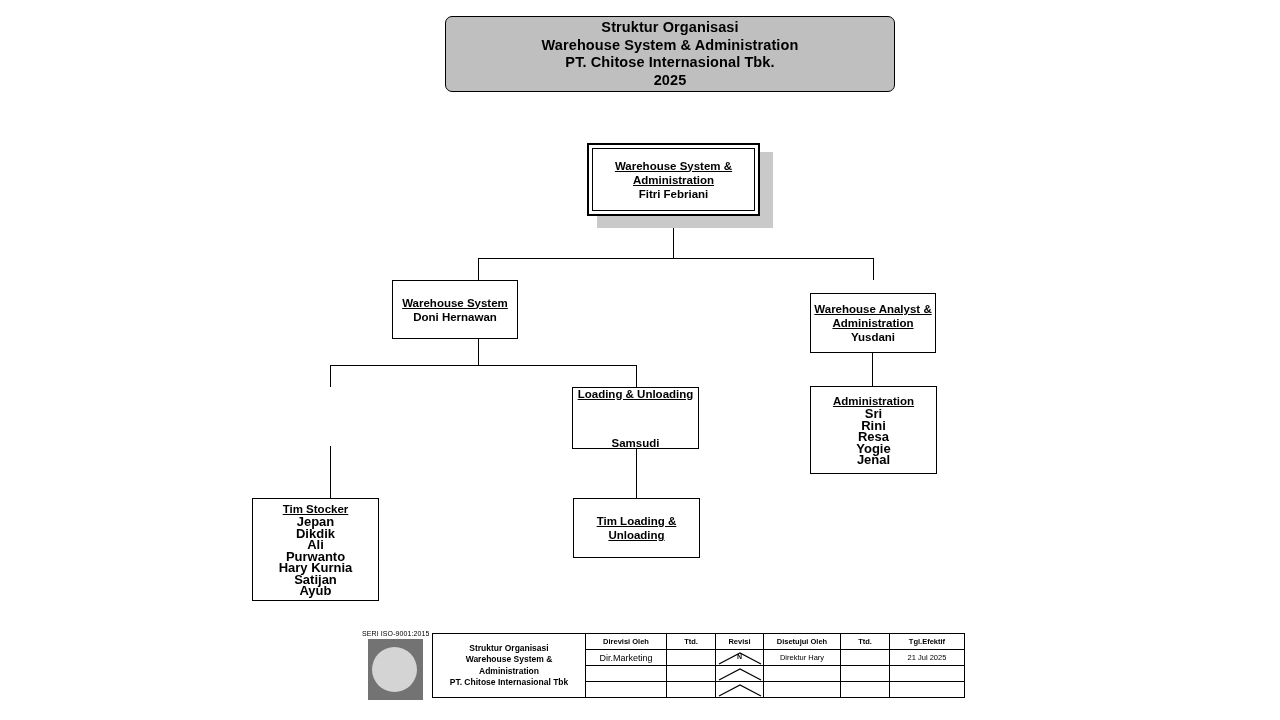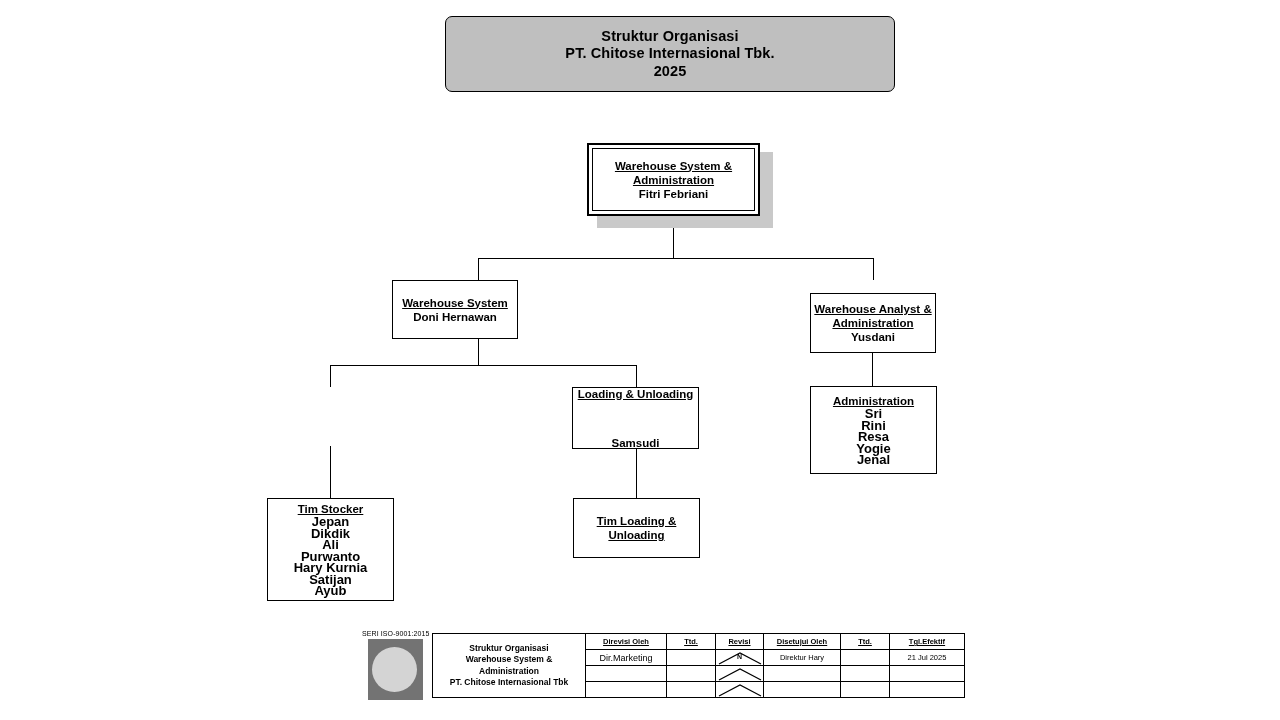--- a/index.html
+++ b/index.html
@@ -161,21 +161,20 @@
   .footer-table td.title-cell {
     width: 146px;
     font-size: 8.5px;
     font-weight: bold;
     line-height: 11.5px;
     padding: 2px 3px;
   }
   .footer-table td.head {
     font-weight: bold;
     font-size: 7.5px;
-    text-decoration: underline;
   }
   .c-rev    { width: 80px; }
   .c-ttd    { width: 48px; }
   .c-revisi { width: 47px; }
   .c-app    { width: 76px; }
   .c-ttd2   { width: 48px; }
   .c-date   { width: 74px; }
 
   .chevron-wrap {
     position: relative;
@@ -199,20 +198,21 @@
     color: #000;
   }
 </style>
 </head>
 <body>
 
 <div id="stage">
 
   <div class="title-banner">
     <div>Struktur Organisasi</div>
+    <div>Warehouse System &amp; Administration</div>
     <div>PT. Chitose Internasional Tbk.</div>
     <div>2025</div>
   </div>
 
   <div class="line-v" style="left:673px; top:216px; height:42px;"></div>
 
   <div class="line-h" style="left:478px; top:258px; width:396px;"></div>
   <div class="line-v" style="left:478px; top:258px; height:22px;"></div>
   <div class="line-v" style="left:873px; top:258px; height:22px;"></div>
 
@@ -257,21 +257,21 @@
     <div class="role">Administration</div>
     <div>
         <div class="member">Sri</div>
         <div class="member">Rini</div>
         <div class="member">Resa</div>
         <div class="member">Yogie</div>
         <div class="member">Jenal</div>
       </div>
   </div>
 
-  <div class="node" style="left:267px; top:498px; width:127px; height:103px;">
+  <div class="node" style="left:252px; top:498px; width:127px; height:103px;">
     <div class="role">Tim Stocker</div>
     <div>
         <div class="member">Jepan</div>
         <div class="member">Dikdik</div>
         <div class="member">Ali</div>
         <div class="member">Purwanto</div>
         <div class="member">Hary Kurnia</div>
         <div class="member">Satijan</div>
         <div class="member">Ayub</div>
       </div>

